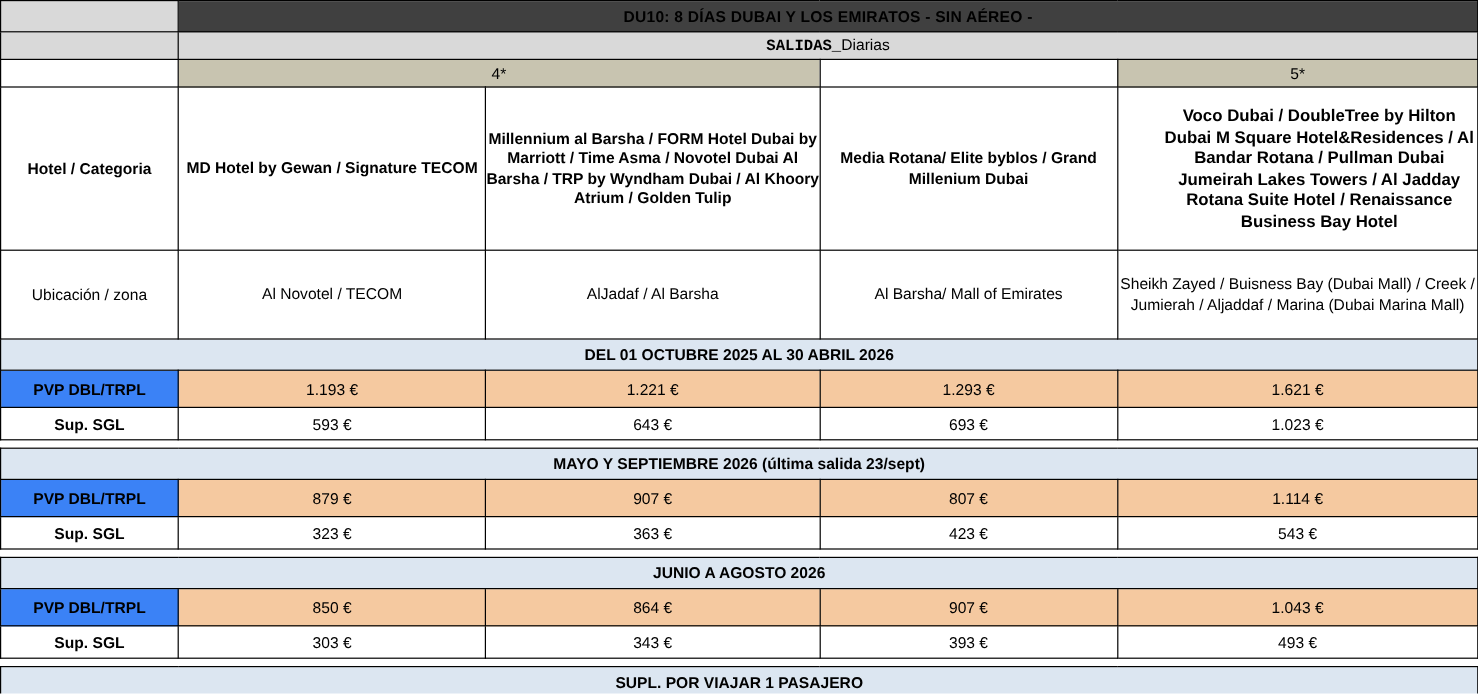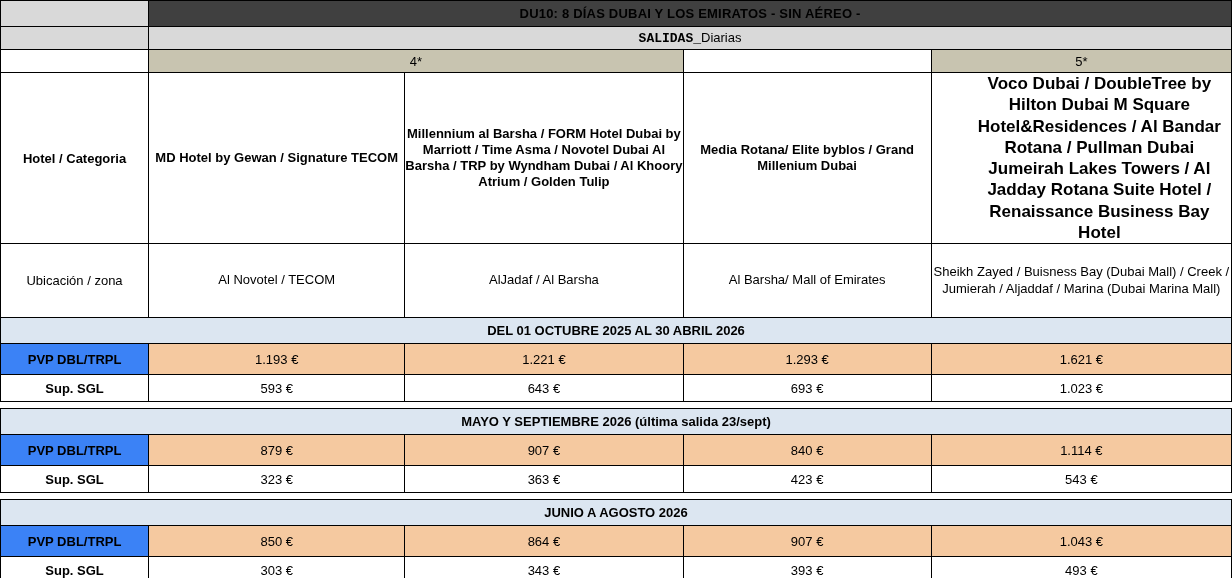--- a/index.html
+++ b/index.html
@@ -71,21 +71,21 @@
     text-align: left;
     padding-left: 8px;
   }
   .hotel-cell {
     font-weight: bold;
     font-size: 13.5px;
     line-height: 1.25;
     padding: 4px 6px;
   }
   .hotel-cell.small {
-    font-size: 17px;
+    font-size: 14px;
     padding-left: 36px;
   }
   .hotel-row { height: 136px; }
   
   .ubic-row { height: 74px; }
   .ubic-label {
     font-size: 13.5px;
     text-align: left;
     padding-left: 8px;
     color: #3f3f3f;
@@ -215,21 +215,21 @@
         <td colspan="5" class="no-border"></td>
       </tr>
 
       <tr>
         <td class="season-cell" colspan="5">MAYO Y SEPTIEMBRE 2026 (última salida 23/sept)</td>
       </tr>
       <tr>
         <td class="price-label">PVP DBL/TRPL</td>
         <td class="price-cell">879 €</td>
         <td class="price-cell">907 €</td>
-        <td class="price-cell">840 €</td>
+        <td class="price-cell">807 €</td>
         <td class="price-cell">1.114 €</td>
       </tr>
       <tr>
         <td class="sup-label">Sup. SGL</td>
         <td class="sup-cell">323 €</td>
         <td class="sup-cell">363 €</td>
         <td class="sup-cell">423 €</td>
         <td class="sup-cell">543 €</td>
       </tr>
 

